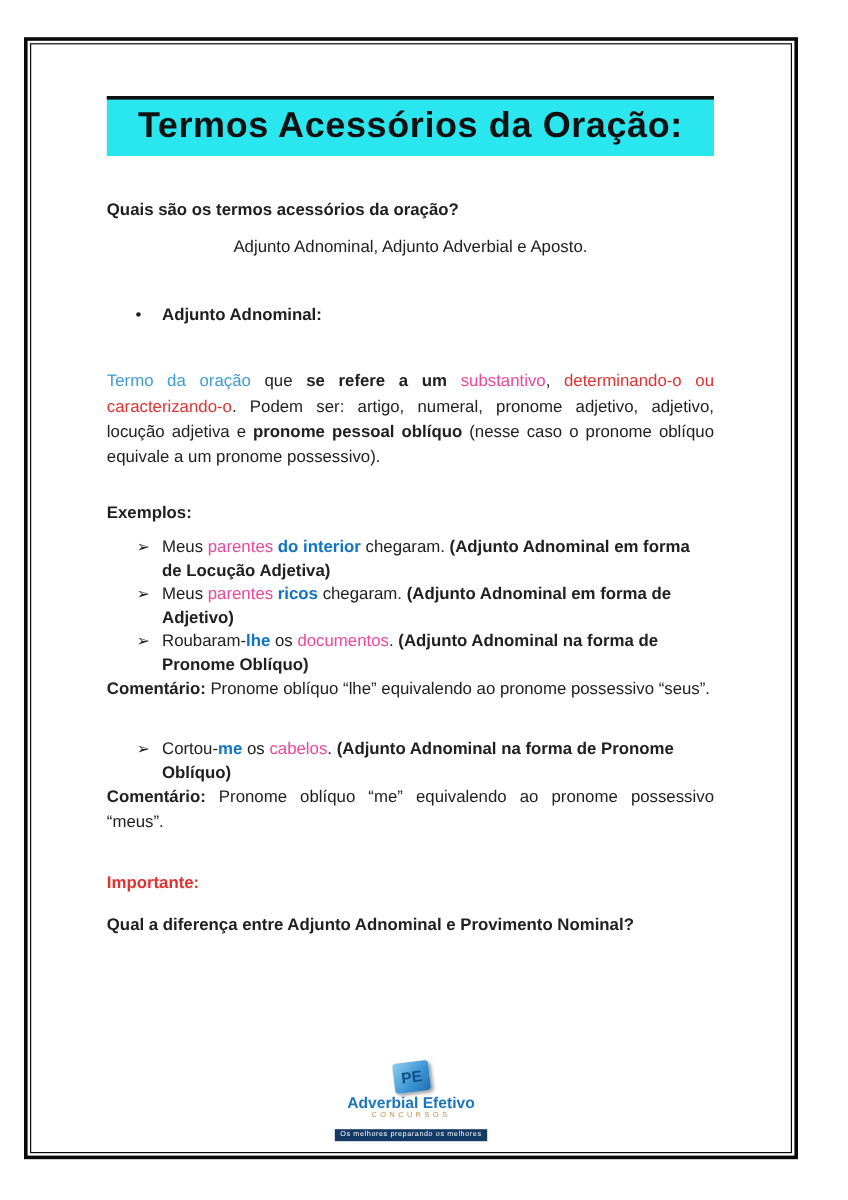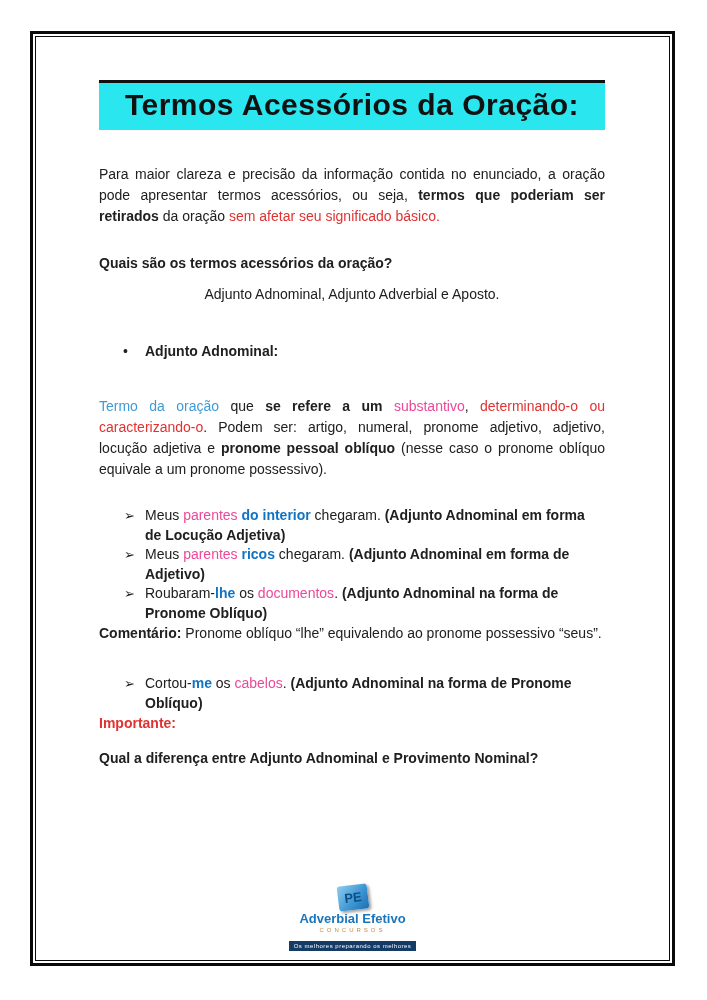--- a/index.html
+++ b/index.html
@@ -6,21 +6,21 @@
     margin: 0;
     padding: 0;
     width: 707px;
     height: 1000px;
     background: #ffffff;
     font-family: "Liberation Sans", sans-serif;
     color: #202020;
   }
   .frame-outer {
     position: absolute;
-    left: 30px;
+    left: 20px;
     top: 31px;
     width: 645px;
     height: 935px;
     border: 3px solid #0a0a0a;
     padding: 2px;
     box-sizing: border-box;
     background: #ffffff;
   }
   .frame-inner {
     border: 1px solid #0a0a0a;
@@ -143,33 +143,33 @@
 </style>
 </head>
 <body>
 
 <div class="frame-outer">
   <div class="frame-inner">
     <div class="content">
 
       <h1 class="title">Termos Acessórios da Oração:</h1>
 
-      <p class="para justify"><span class="seg-normal">Para maior clareza e precisão da informação contida no enunciado, a oração pode apresentar termos acessórios, ou seja, </span><span class="seg-bold">termos que poderiam ser retirados</span><span class="seg-normal"> da oração </span><span class="seg-red">sem afetar seu significado básico.</span></p>
 
       <p class="para bold m-b-10">Quais são os termos acessórios da oração?</p>
 
       <p class="para m-b-36">Adjunto Adnominal, Adjunto Adverbial e Aposto.</p>
 
       <div class="bullet-row m-b-34">
         <span class="bullet-marker">•</span>
         <span class="bold">Adjunto Adnominal:</span>
       </div>
 
       <p class="para justify"><span class="seg-blue">Termo da oração</span><span class="seg-normal"> que </span><span class="seg-bold">se refere a um </span><span class="seg-green">substantivo</span><span class="seg-normal">, </span><span class="seg-red">determinando-o ou caracterizando-o</span><span class="seg-normal">. Podem ser: artigo, numeral, pronome adjetivo, adjetivo, locução adjetiva e </span><span class="seg-bold">pronome pessoal oblíquo</span><span class="seg-normal"> (nesse caso o pronome oblíquo equivale a um pronome possessivo).</span></p>
 
+      <p class="para bold m-b-8">Exemplos:</p>
 
       <div class="arrow-list m-b-12">
         <div class="arrow-item">
           <span class="arrow-marker">➢</span>
           <span><span class="seg-normal">Meus </span><span class="seg-green">parentes</span><span class="seg-normal"> </span><span class="seg-blue-bold">do interior</span><span class="seg-normal"> chegaram. </span><span class="seg-bold">(Adjunto Adnominal em forma de Locução Adjetiva)</span></span>
         </div>
         <div class="arrow-item">
           <span class="arrow-marker">➢</span>
           <span><span class="seg-normal">Meus </span><span class="seg-green">parentes</span><span class="seg-normal"> </span><span class="seg-blue-bold">ricos</span><span class="seg-normal"> chegaram. </span><span class="seg-bold">(Adjunto Adnominal em forma de Adjetivo)</span></span>
         </div>
@@ -181,20 +181,21 @@
 
       <p class="para m-b-30"><span class="seg-bold">Comentário:</span><span class="seg-normal"> Pronome oblíquo “lhe” equivalendo ao pronome possessivo “seus”.</span></p>
 
       <div class="arrow-list m-b-10">
         <div class="arrow-item">
           <span class="arrow-marker">➢</span>
           <span><span class="seg-normal">Cortou-</span><span class="seg-blue-bold">me</span><span class="seg-normal"> os </span><span class="seg-green">cabelos</span><span class="seg-normal">. </span><span class="seg-bold">(Adjunto Adnominal na forma de Pronome Oblíquo)</span></span>
         </div>
       </div>
 
+      <p class="para justify m-b-30"><span class="seg-bold">Comentário:</span><span class="seg-normal"> Pronome oblíquo “me” equivalendo ao pronome possessivo “meus”.</span></p>
 
       <p class="para red-heading m-b-14">Importante:</p>
 
       <p class="para bold">Qual a diferença entre Adjunto Adnominal e Provimento Nominal?</p>
 
     </div>
 
     <div class="logo">
       <div class="logo-cube">PE</div>
       <div class="logo-brand">Adverbial Efetivo</div>

